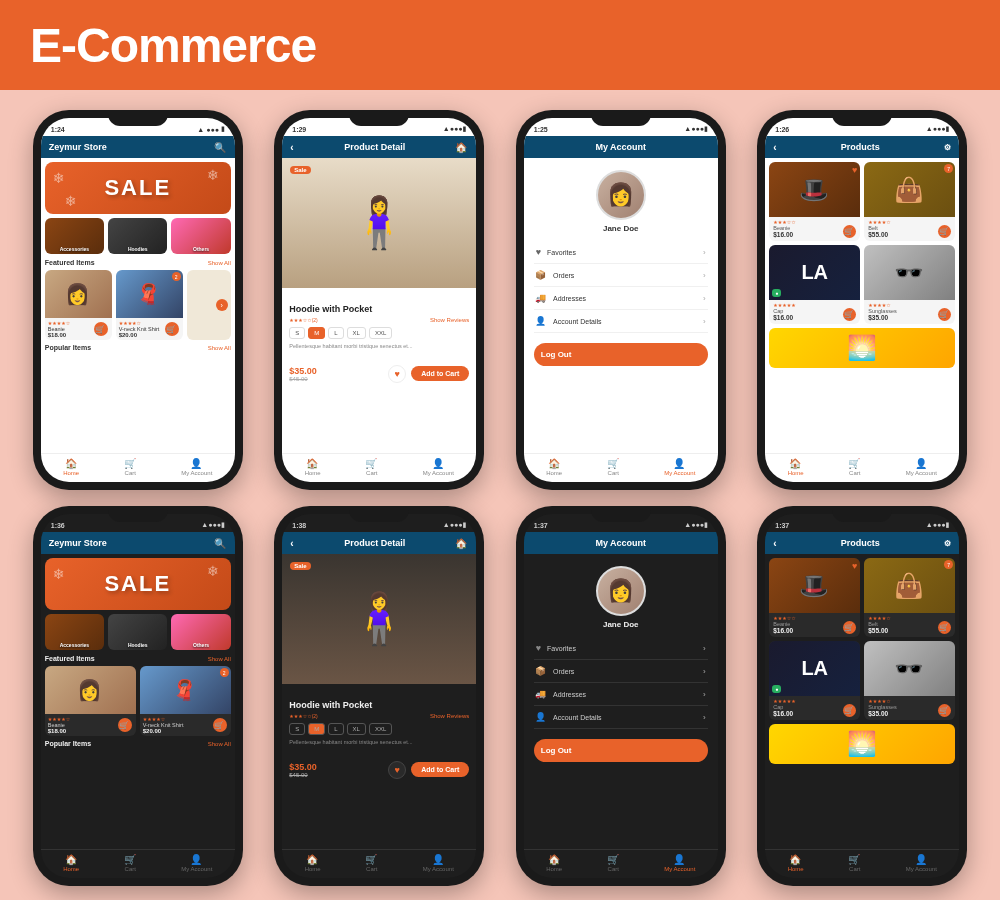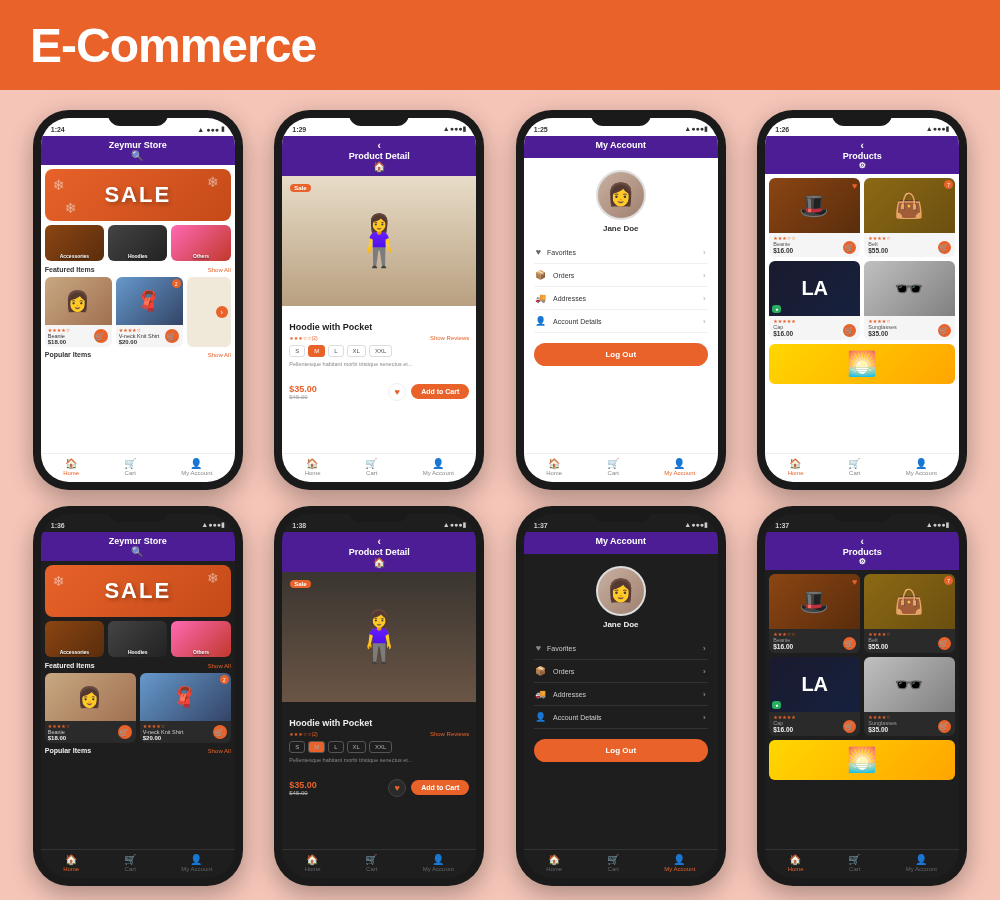--- a/index.html
+++ b/index.html
@@ -80,30 +80,29 @@
       color: #333;
       height: 18px;
       padding-top: 4px;
     }
     .phone.dark .status-bar { color: #ccc; }
     .status-left { font-weight: 700; }
     .status-right { display: flex; gap: 2px; align-items: center; }
 
     
     .app-bar {
-      background: #4c1d95;
+      background: #0c4a6e;
       padding: 4px 8px;
       display: flex;
       align-items: center;
       justify-content: space-between;
       color: white;
       font-size: 9px;
       font-weight: 600;
       min-height: 22px;
-      flex-direction: column;
     }
     .app-bar-title { flex: 1; text-align: center; }
     .app-bar-icon { font-size: 10px; cursor: pointer; }
 
     
     .content {
       flex: 1;
       overflow: hidden;
       position: relative;
       font-size: 7px;
@@ -371,21 +370,20 @@
     .phone.dark .menu-item { border-bottom-color: #333; color: #ccc; }
     .menu-item-left { display: flex; align-items: center; gap: 6px; }
     .menu-icon { font-size: 9px; color: #666; }
     .phone.dark .menu-icon { color: #888; }
     .menu-chevron { font-size: 8px; color: #aaa; }
     .logout-btn {
       background: #E8622A;
       color: white;
       border-radius: 20px;
       padding: 7px;
-      text-align: center;
       font-size: 8px;
       font-weight: 600;
       margin-top: 10px;
       width: 100%;
     }
 
     
     .products-grid {
       display: grid;
       grid-template-columns: 1fr 1fr;

